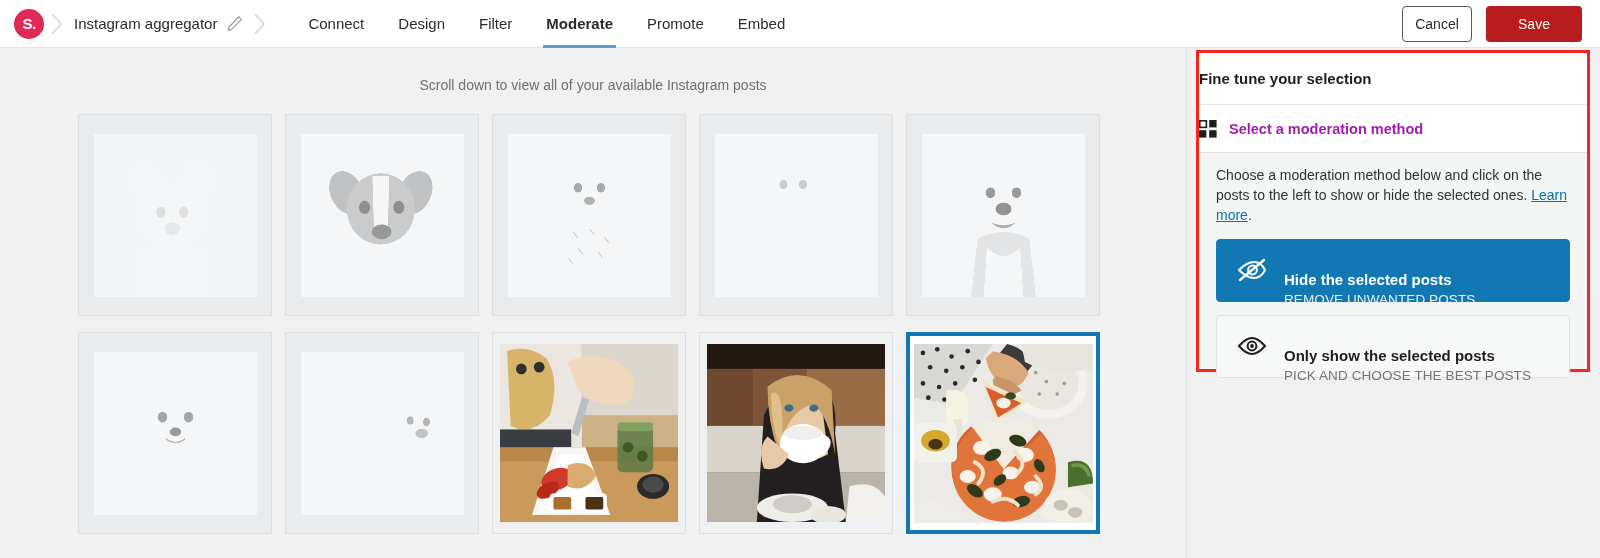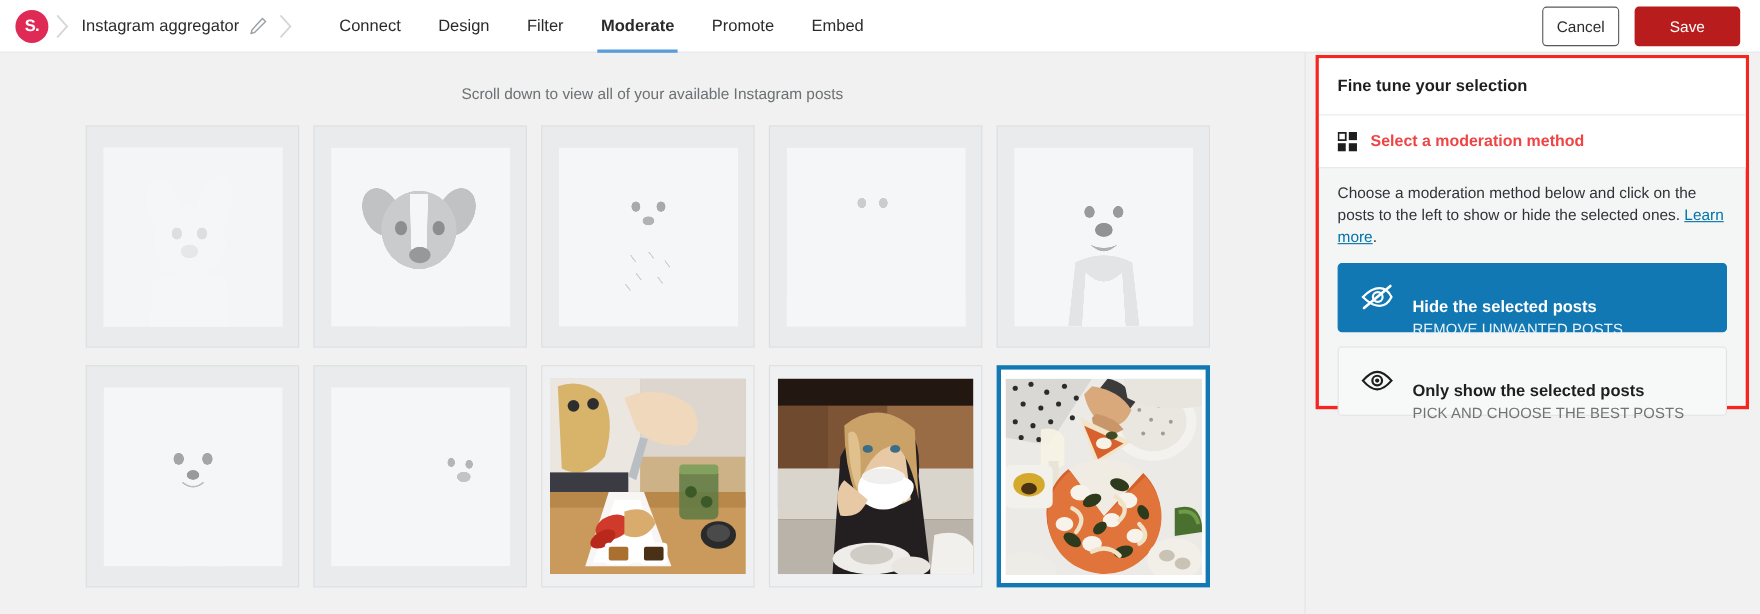--- a/index.html
+++ b/index.html
@@ -115,28 +115,28 @@
   }
   .redbox {
     position: absolute; top: 2px; left: 9px;
     width: 394px; height: 322px;
     border: 3px solid #f5251f;
     background: #f4f5f5;
   }
   .panel-head {
     height: 52px; background: #fff;
     border-bottom: 1px solid #e2e4e7;
-    display: flex; align-items: center; padding-left: 17px;
+    display: flex; align-items: center; padding-left: 0;
     font-size: 15px; font-weight: bold; color: #1e1e1e;
   }
   .panel-sub {
     height: 48px; background: #fff;
     border-bottom: 1px solid #e2e4e7;
-    display: flex; align-items: center; padding-left: 17px; gap: 12px;
-    font-size: 14.5px; font-weight: bold; color: #ef4444;
+    display: flex; align-items: center; gap: 12px;
+    font-size: 14.5px; font-weight: bold; color: #a21caf;
   }
   .grid-icon { width: 18px; height: 18px; flex: none; }
   .panel-body { padding: 13px 17px 0 17px; }
   .panel-desc {
     font-size: 14px; line-height: 1.42; color: #2f3337;
   }
   .panel-desc a { color: #0073aa; text-decoration: underline; }
   .method-btn {
     margin-top: 13px;
     height: 63px; border-radius: 4px;

